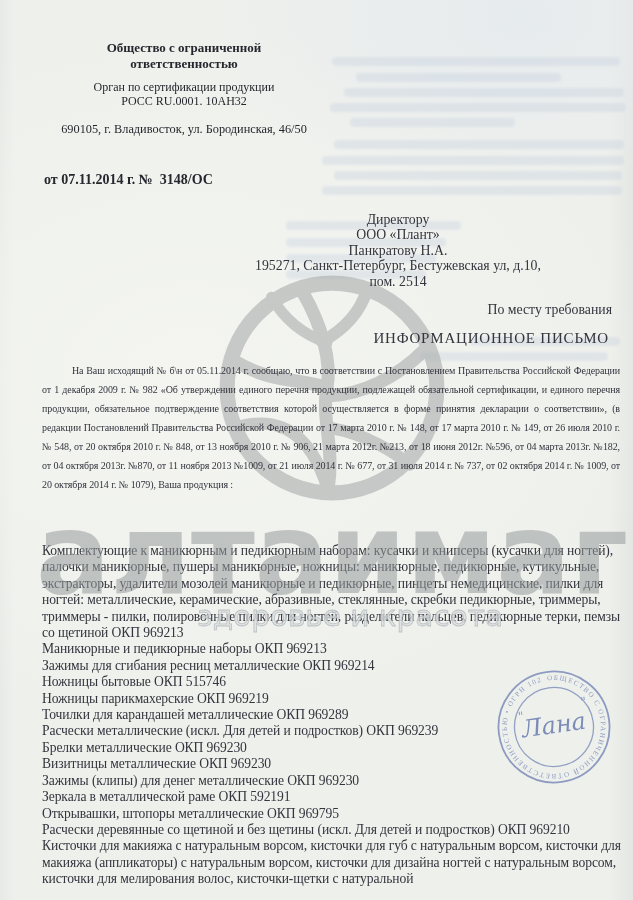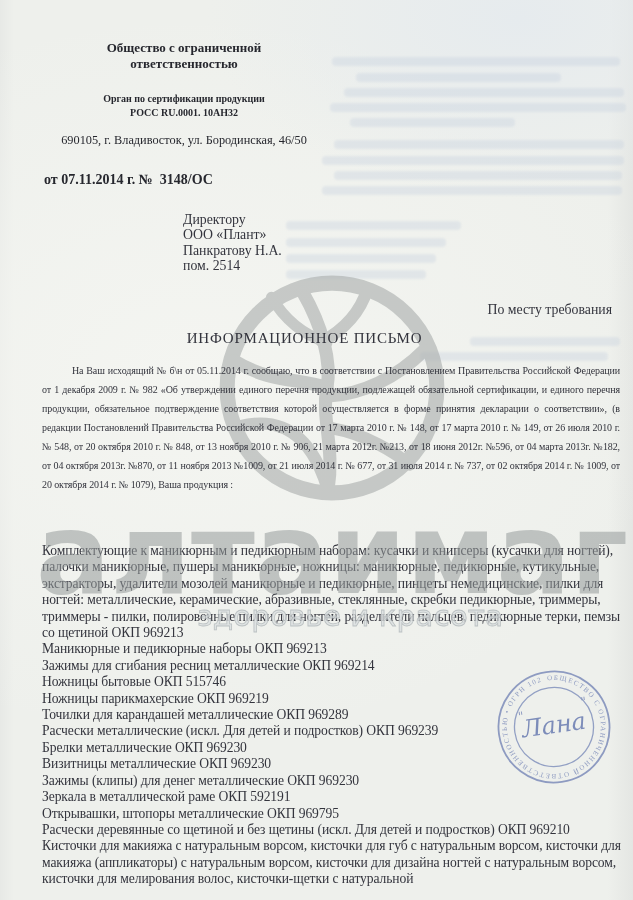--- a/index.html
+++ b/index.html
@@ -27,31 +27,31 @@
   }
 
   
   .logo-wm{position:absolute; left:209px; top:265px; width:246px; height:246px;
     color:var(--watermark_gray); opacity:.60;}
 
   
   .letterhead{position:absolute; left:58px; top:40px; width:252px; text-align:center; color:var(--ink-dark);}
   .org-type{font-weight:bold; font-size:13px; line-height:16px;}
   .org-name{font-weight:bold; font-size:19.5px; line-height:22.5px; margin-top:10px; letter-spacing:.4px;}
-  .org-role{font-weight:bold; font-size:10px; line-height:13.5px; margin-top:20px;}
+  .org-role{font-weight:normal; font-size:12px; line-height:13.5px; margin-top:9px;}
   .org-address{font-weight:normal; font-size:12.3px; margin-top:14px; white-space:nowrap;}
   .refline{position:absolute; left:44px; top:172px; font-weight:bold; font-size:14px; white-space:pre-wrap; color:var(--ink-dark);}
 
   
-  .addressee{position:absolute; top:212px; right:20px; width:430px; text-align:left;
+  .addressee{position:absolute; top:212px; right:20px; width:430px; text-align:center;
     font-size:13.8px; line-height:15.4px;}
   .place-note{position:absolute; top:302px; right:21px; font-size:13.8px;}
 
   
-  .title{position:absolute; left:0; right:24px; top:330px; text-align:center;
+  .title{position:absolute; left:0; right:24px; top:330px; text-align:right;
     font-size:15px; letter-spacing:.8px;}
   .para{position:absolute; left:42px; top:361px; width:578px;
     font-size:10px; line-height:19px; text-align:justify; text-indent:30px; letter-spacing:-.1px;}
   .plist{position:absolute; left:42px; top:543px; width:580px;
     font-size:13.6px; line-height:16.4px; letter-spacing:-.1px;}
   .pitem{margin:0;}
 
   
   .stamp{position:absolute; left:494px; top:667px; width:120px; height:120px;
     color:var(--stamp_blue); transform:rotate(-8deg);
@@ -115,20 +115,21 @@
     <div class="org-address">690105, г. Владивосток, ул. Бородинская, 46/50</div>
   </header>
 
   <div class="refline">от 07.11.2014 г. №  3148/ОС</div>
 
   <div class="addressee">
 
   <div class="addr-line">Директору</div>
       <div class="addr-line">ООО «Плант»</div>
       <div class="addr-line">Панкратову Н.А.</div>
+      <div class="addr-line">195271, Санкт-Петербург, Бестужевская ул, д.10,</div>
       <div class="addr-line">пом. 2514</div>
     </div>
   <div class="place-note">По месту требования</div>
 
   <div class="title">ИНФОРМАЦИОННОЕ ПИСЬМО</div>
   <div class="para">На Ваш исходящий № б\н от 05.11.2014 г. сообщаю, что в соответствии с Постановлением Правительства Российской Федерации от 1 декабря 2009 г. № 982 «Об утверждении единого перечня продукции, подлежащей обязательной сертификации, и единого перечня продукции, обязательное подтверждение соответствия которой осуществляется в форме принятия декларации о соответствии», (в редакции Постановлений Правительства Российской Федерации от 17 марта 2010 г. № 148, от 17 марта 2010 г. № 149, от 26 июля 2010 г. № 548, от 20 октября 2010 г. № 848, от 13 ноября 2010 г. № 906, 21 марта 2012г. №213, от 18 июня 2012г. №596, от 04 марта 2013г. №182, от 04 октября 2013г. №870, от 11 ноября 2013 №1009, от 21 июля 2014 г. № 677, от 31 июля 2014 г. № 737, от 02 октября 2014 г. № 1009, от 20 октября 2014 г. № 1079), Ваша продукция :</div>
   <div class="plist">
 
   <div class="pitem">Комплектующие к маникюрным и педикюрным наборам: кусачки и книпсеры (кусачки для ногтей), палочки маникюрные, пушеры маникюрные, ножницы: маникюрные, педикюрные, кутикульные, экстракторы, удалители мозолей маникюрные и педикюрные, пинцеты немедицинские, пилки для ногтей: металлические, керамические, абразивные, стеклянные, скребки педикюрные, триммеры, триммеры - пилки, полировочные пилки для ногтей, разделители пальцев, педикюрные терки, пемзы со щетиной ОКП 969213</div>
       <div class="pitem">Маникюрные и педикюрные наборы ОКП 969213</div>

